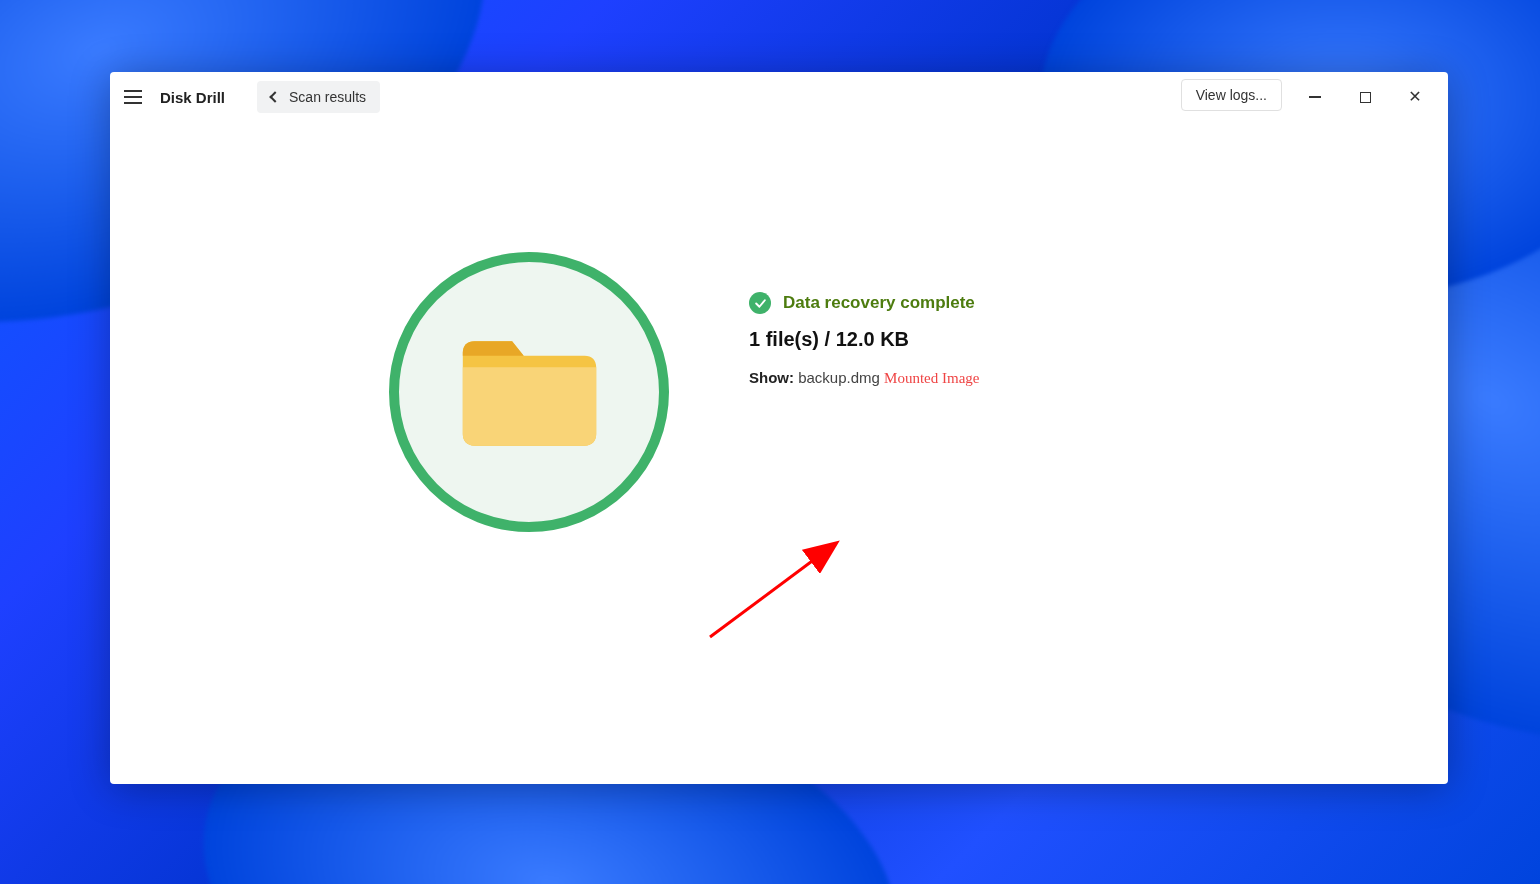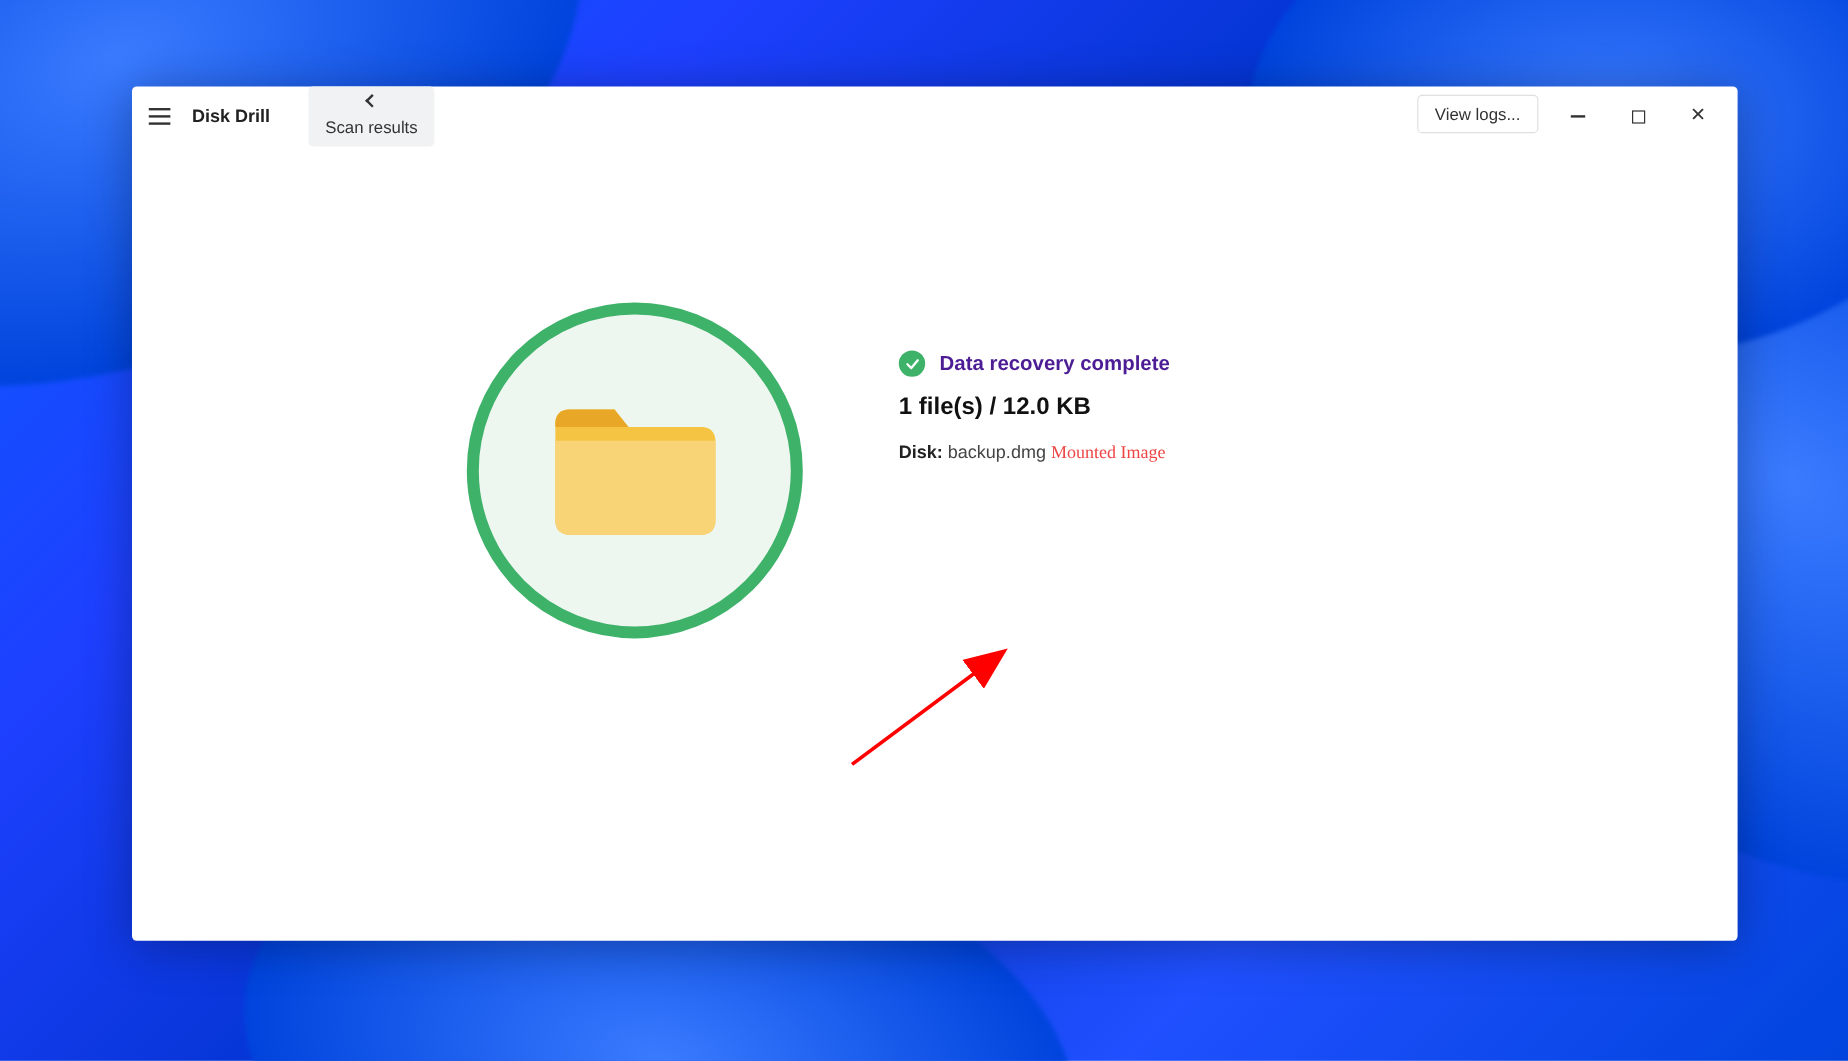--- a/index.html
+++ b/index.html
@@ -55,21 +55,20 @@
     .back-btn {
       margin-left: 24px;
       display: flex; align-items: center; gap: 10px;
       background: #f1f2f3;
       border: none;
       border-radius: 4px;
       padding: 8px 14px;
       font-size: 14px;
       color: #333;
       cursor: pointer;
-      flex-direction: column;
     }
     .chevron-left {
       display: inline-block;
       width: 8px; height: 8px;
       border-left: 2px solid #333;
       border-bottom: 2px solid #333;
       transform: rotate(45deg);
     }
     .titlebar-right {
       margin-left: auto;
@@ -122,21 +121,21 @@
       display: flex; align-items: center; gap: 12px;
       margin-bottom: 14px;
     }
     .check-badge {
       width: 22px; height: 22px;
       background: #3fb26a;
       border-radius: 50%;
       display: flex; align-items: center; justify-content: center;
     }
     .check-badge svg { width: 13px; height: 13px; }
-    .status-text { font-size: 17px; font-weight: 600; color: #4c1d95; }
+    .status-text { font-size: 17px; font-weight: 600; color: #4d7c0f; }
     .file-count {
       font-size: 20px; font-weight: 700; color: #111;
       margin-bottom: 18px;
     }
     .meta-row { font-size: 15px; margin-bottom: 7px; color: #444; }
     .meta-row .label { font-weight: 600; color: #222; }
     .meta-row .muted { color: #ef4444; font-family: Liberation Serif, serif; }
     .btn-row {
       display: flex; gap: 16px; margin-top: 26px;
     }
@@ -219,21 +218,21 @@
           <svg viewBox="0 0 24 24">
               <path d="M4 12 L10 18 L20 6" stroke="#fff" stroke-width="3.5" fill="none" stroke-linecap="round" stroke-linejoin="round"></path>
             </svg>
         </div>
         <span class="status-text">Data recovery complete</span>
       </div>
 
       <div class="file-count">1 file(s) / 12.0 KB</div>
 
       <div class="meta-row">
-        <span class="label">Disk:</span>
+        <span class="label">Show:</span>
         <span>backup.dmg</span>
         <span class="muted">Mounted Image</span>
       </div>
 
 
     </div>
   </div>
 
   <svg class="arrow-annotation" width="160" height="140">
     <defs>

